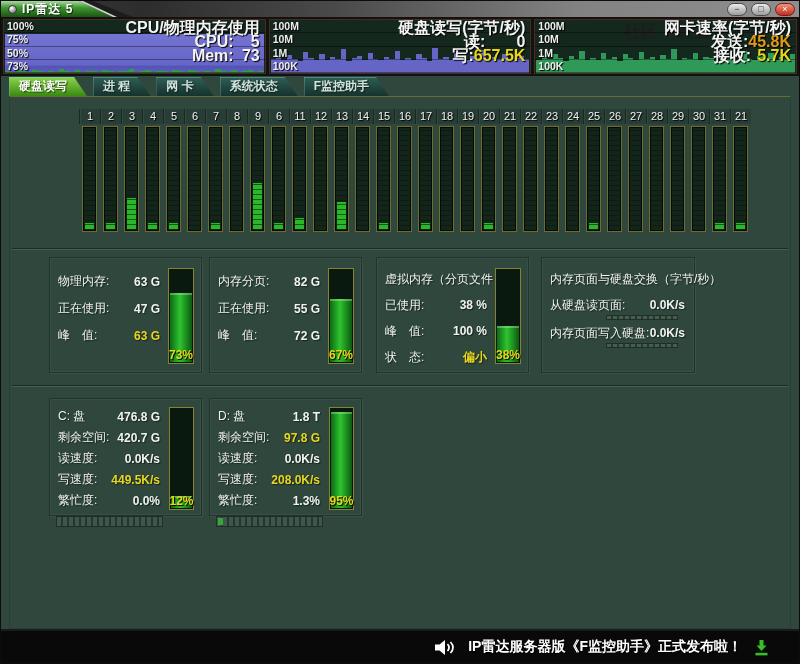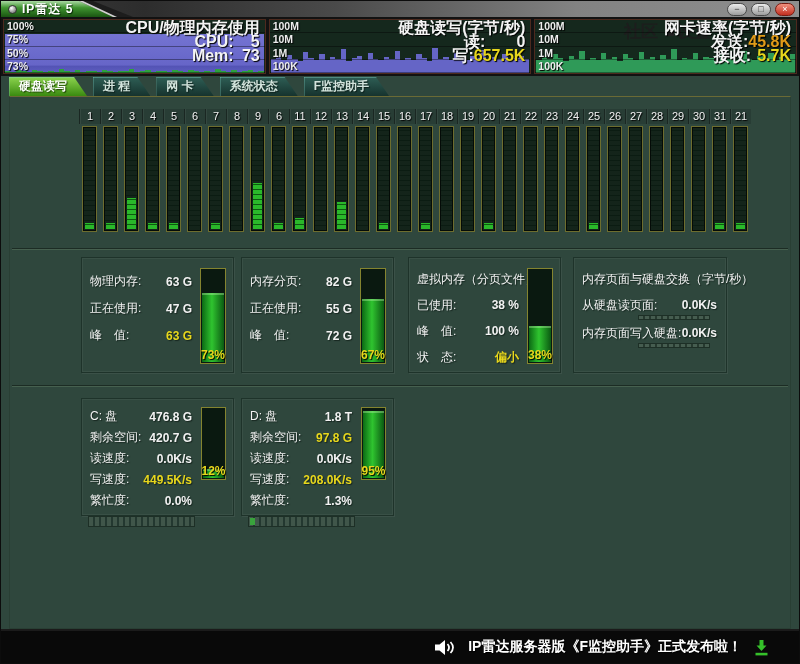--- a/index.html
+++ b/index.html
@@ -50,39 +50,39 @@
   .core-num{width:100%;height:15px;line-height:15px;text-align:center;font-size:11px;color:#f0f0f0;text-shadow:1px 1px 1px #000;background:rgba(0,0,0,.13);border-left:1px solid rgba(0,0,0,.35);box-shadow:inset 1px 0 0 rgba(255,255,255,.06);}
   .core-bar{position:relative;width:15px;height:106px;margin-top:2px;border:1px solid #6d6d2e;background:#0b1c12;box-shadow:inset 0 0 0 1px rgba(0,0,0,.6);}
   .core-bar::before{content:"";position:absolute;inset:1px;background:repeating-linear-gradient(to top,rgba(255,255,255,.035) 0 4px,rgba(0,0,0,0) 4px 5px);}
   .core-fill{position:absolute;left:2px;right:2px;bottom:2px;background:repeating-linear-gradient(to top,#2ab82a 0 4px,#0d5a10 4px 5px);}
   .groove{height:2px;margin:16px 2px 0 2px;border-top:1px solid #1c2c24;border-bottom:1px solid #46604f;}
   .groove.g2{margin-top:12px;}
 
   .panel-row{display:flex;margin-top:7px;}
   .panel-row.disk{margin-top:11px;}
   .panel{position:relative;width:153px;height:116px;border:1px solid #1e332a;box-shadow:inset 0 0 0 1px rgba(255,255,255,.05),1px 1px 0 rgba(255,255,255,.06);padding-top:10px;}
-  .panel-row .panel:nth-child(1){margin-left:71px;}
+  .panel-row .panel:nth-child(1){margin-left:39px;}
   .panel-row .panel:nth-child(2){margin-left:7px;}
   .panel-row .panel:nth-child(3){margin-left:14px;}
   .panel-row .panel:nth-child(4){margin-left:12px;width:154px;}
   .panel-row.disk .panel{height:118px;padding-top:7px;}
   .ptitle{height:24px;line-height:22px;padding-left:8px;font-size:12px;color:#f2f2f2;text-shadow:1px 1px 1px #16261f;white-space:nowrap;}
   .prow{display:flex;align-items:center;height:27px;padding-left:8px;padding-right:9px;font-size:12px;color:#f2f2f2;text-shadow:1px 1px 1px #16261f;white-space:nowrap;}
   .panel.hasbar .prow{padding-right:41px;}
   .panel.titled .prow{height:26px;}
   .panel-row.disk .prow{height:21px;}
   .prow .rlabel{font-weight:400;}
   .prow .rvalue{margin-left:auto;font-weight:700;}
   .yellow{color:#e8d71c !important;}
   .meterwrap{display:flex;justify-content:flex-end;padding-right:16px;margin-top:-3px;}
   .tickmeter{width:72px;height:5px;background:repeating-linear-gradient(90deg,#465d50 0 4px,#26392f 4px 6px);border:1px solid #1d2f26;}
   .busymeter{height:11px;margin:5px 38px 0 6px;border:1px solid #1d2f26;background:repeating-linear-gradient(90deg,#40564a 0 4px,#233830 4px 6px);position:relative;}
   .busymeter .seg{position:absolute;left:1px;top:1px;bottom:1px;width:5px;background:#39a33c;}
   .vbar{position:absolute;top:10px;right:7px;width:26px;height:96px;border:1px solid #84842f;background:#0a1910;}
-  .panel-row.disk .vbar{top:8px;height:73px;width:25px;}
+  .panel-row.disk .vbar{top:8px;height:103px;width:25px;}
   .vfill{position:absolute;left:1px;right:1px;bottom:1px;background:linear-gradient(90deg,#0c6a14,#2fc42f 45%,#0b5a12);box-shadow:inset 0 2px 0 rgba(200,255,180,.35);}
   .vlabel{position:absolute;bottom:1px;left:-4px;right:-4px;text-align:center;font-size:12px;font-weight:700;color:#e8d71c;text-shadow:1px 1px 1px #000;z-index:2;}
 
   
   .statusbar{position:absolute;left:0;right:0;bottom:0;height:34px;background:#090909;border-top:2px solid #1b1b1b;display:flex;align-items:center;}
   .sb-left{display:flex;align-items:center;gap:8px;margin-left:8px;}
   .uptime-label{font-size:13px;color:#fff;font-weight:700;text-shadow:1px 1px 1px #000;}
   .uptime-value{font-size:13px;color:#fff;font-weight:700;letter-spacing:1px;text-shadow:1px 1px 1px #000;}
   .sb-right{position:absolute;right:30px;display:flex;align-items:center;gap:12px;}
   .announce{font-size:14px;color:#fff;font-weight:700;text-shadow:1px 1px 1px #000;}

